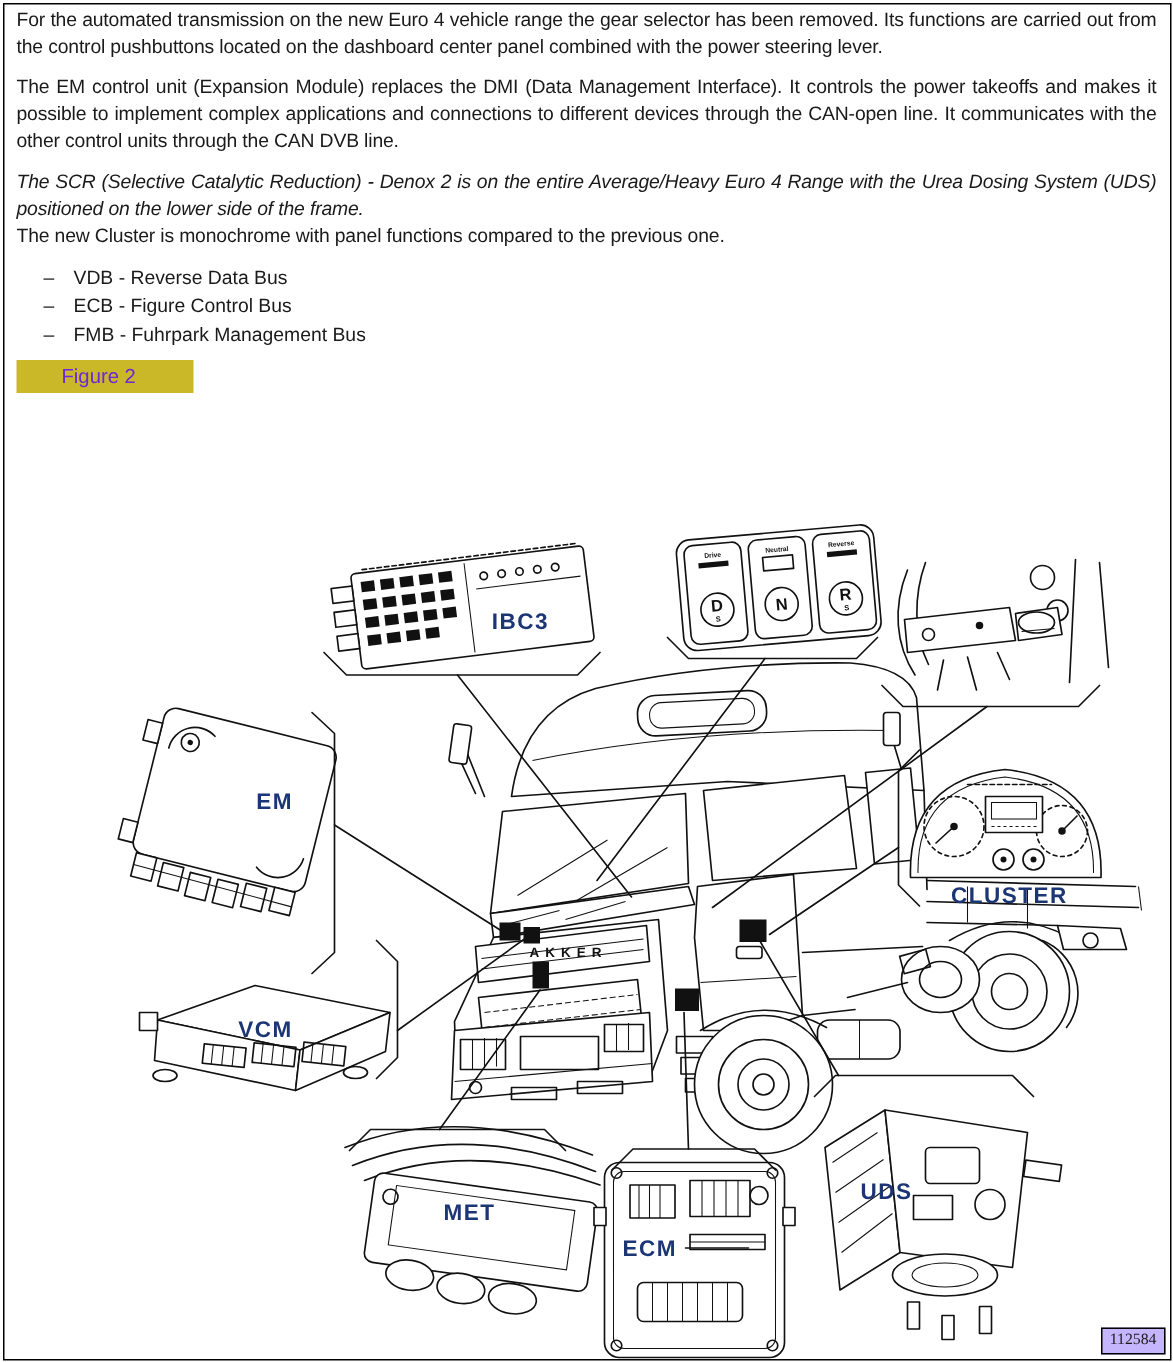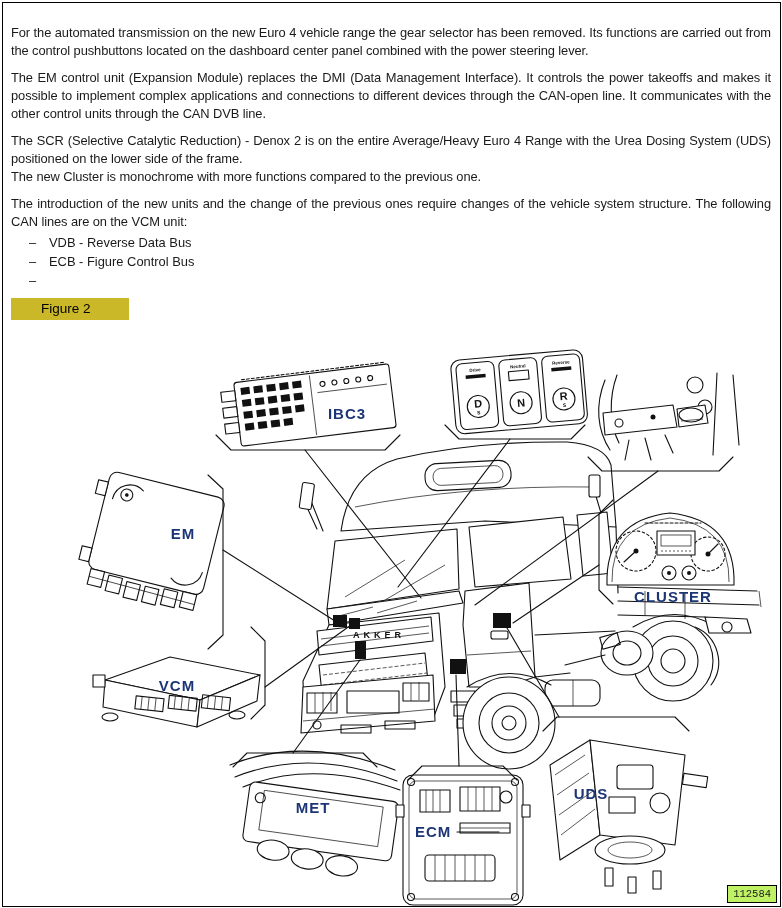--- a/index.html
+++ b/index.html
@@ -1,60 +1,60 @@
 <!DOCTYPE html>
 <html><head>
 <meta charset="utf-8">
 <style>
   html,body{margin:0;padding:0;background:#fff;}
   body{width:782px;height:908px;position:relative;font-family:"Liberation Sans",sans-serif;color:#1a1a1a;}
   .page{position:absolute;left:2px;top:2px;width:777px;height:903px;border:1px solid #000;background:#fff;}
-  .textblock{position:absolute;left:8px;top:21px;width:760px;}
+  .textblock{position:absolute;left:8px;top:1px;width:760px;}
   .textblock p{margin:0 0 9px 0;font-size:12.9px;line-height:18px;text-align:justify;letter-spacing:-0.1px;}
-  .textblock p.tight{margin-bottom:0;}
+  .textblock p.tight{margin-bottom:0;font-style:italic;}
   .bullets{margin:2px 0 0 0;}
   .bullet{display:flex;font-size:12.9px;line-height:19px;}
   .bullet .dash{width:20px;padding-left:18px;flex:none;}
-  .figbar{margin-top:8px;width:118px;height:22px;background:#CBB829;font-size:13.5px;line-height:22px;padding-left:30px;box-sizing:border-box;color:#000000;}
+  .figbar{margin-top:8px;width:118px;height:22px;background:#CBB829;font-size:13.5px;line-height:22px;padding-left:30px;box-sizing:border-box;color:#6d28d9;}
   .figsvg{position:absolute;left:2px;top:332px;}
-  .fignum{position:absolute;right:3px;bottom:3px;border:1px solid #000;background:#bef264;font-size:10.5px;line-height:14px;padding:1px 5px;font-family:Liberation Mono, monospace;}
+  .fignum{position:absolute;right:3px;bottom:3px;border:1px solid #000;background:#c4b5fd;font-size:10.5px;line-height:14px;padding:1px 5px;font-family:Liberation Serif, serif;}
   
   .ln{fill:none;stroke:#111;stroke-width:1.1;stroke-linecap:round;stroke-linejoin:round;}
   .fw{fill:#fff;stroke:#111;stroke-width:1.1;stroke-linejoin:round;}
   .thin{fill:none;stroke:#111;stroke-width:0.7;}
   .blk{fill:#111;stroke:none;}
   .lbl{font:bold 15px "Liberation Sans",sans-serif;fill:#1C3575;letter-spacing:1px;}
   .badge{font:bold 9px "Liberation Sans",sans-serif;fill:#111;letter-spacing:4px;}
   .btnhdr{font:bold 4.5px "Liberation Sans",sans-serif;fill:#111;}
   .btnltr{font:bold 11px "Liberation Sans",sans-serif;fill:#111;}
   .btnsub{font:bold 5px "Liberation Sans",sans-serif;fill:#111;}
 </style>
 </head>
 <body>
 
 <div class="page">
 
   <div class="textblock">
     <p>For the automated transmission on the new Euro 4 vehicle range the gear selector has been removed. Its functions are carried out from the control pushbuttons located on the dashboard center panel combined with the power steering lever.</p>
     <p>The EM control unit (Expansion Module) replaces the DMI (Data Management Interface). It controls the power takeoffs and makes it possible to implement complex applications and connections to different devices through the CAN-open line. It communicates with the other control units through the CAN DVB line.</p>
     <p class="tight">The SCR (Selective Catalytic Reduction) - Denox 2 is on the entire Average/Heavy Euro 4 Range with the Urea Dosing System (UDS) positioned on the lower side of the frame.</p>
-    <p>The new Cluster is monochrome with more functions compared to the previous one.</p>
-    <p class="tight">The introduction of the new units and the change of the previous ones require changes of the vehicle system structure. The following CAN lines are on the VCM unit:</p>
+    <p>The new Cluster is monochrome with panel functions compared to the previous one.</p>
 
     <div class="bullets">
       <div class="bullet">
         <span class="dash">–</span>
         <span>VDB - Reverse Data Bus</span>
       </div>
       <div class="bullet">
         <span class="dash">–</span>
         <span>ECB - Figure Control Bus</span>
       </div>
       <div class="bullet">
         <span class="dash">–</span>
+        <span>FMB - Fuhrpark Management Bus</span>
       </div>
     </div>
 
     <div class="figbar">
       <span>Figure 2</span>
     </div>
   </div>
 
   <svg class="figsvg" width="778" height="572" viewBox="0 0 778 572">
 

